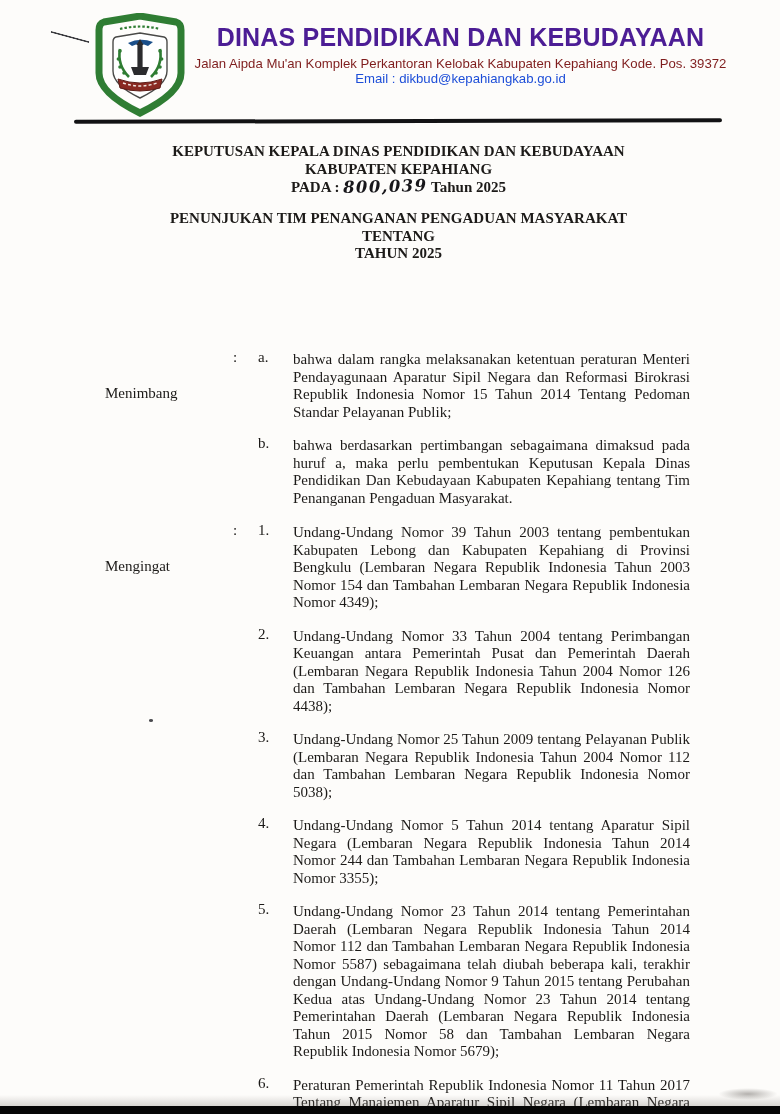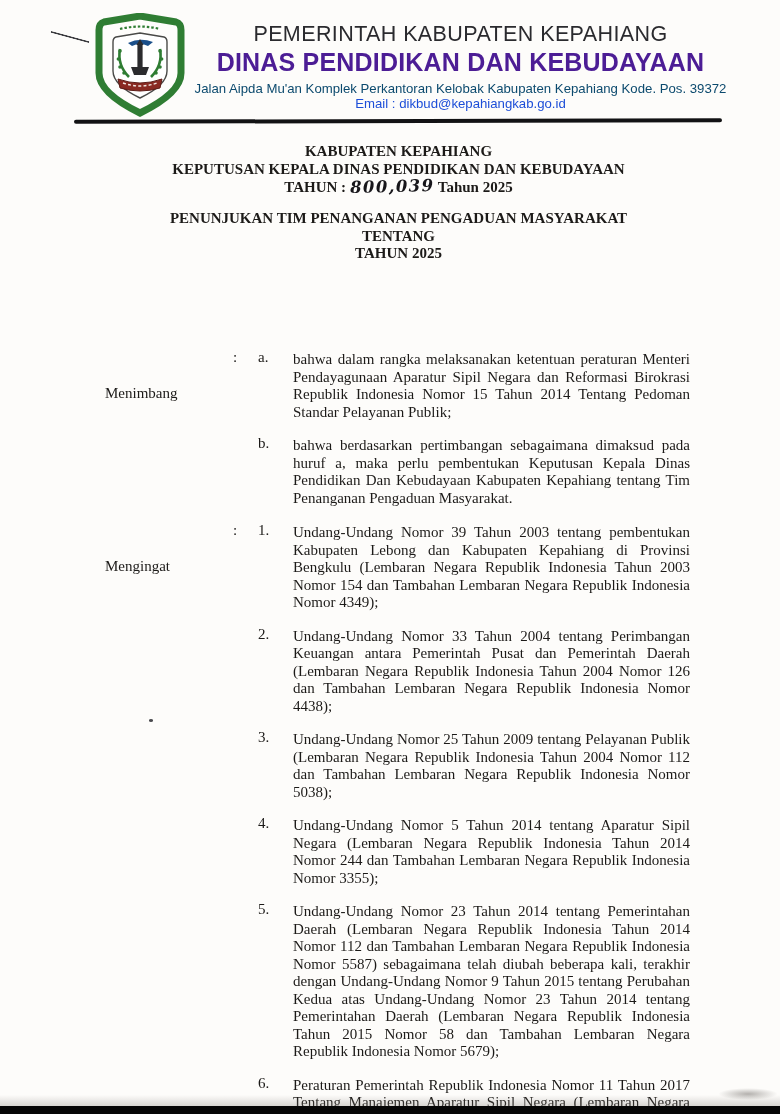--- a/index.html
+++ b/index.html
@@ -16,21 +16,21 @@
     position:absolute;left:50px;top:36px;width:40px;height:0;
     border-top:2.6px solid #3a3a3e;transform:rotate(15deg);border-radius:2px;
   }
   .logo{position:absolute;left:90px;top:13px;width:100px;height:104px;}
   .head-text{
     position:absolute;left:188px;top:22px;width:545px;text-align:center;
     font-family:"Liberation Sans", sans-serif;
   }
   .head-line1{font-size:21.5px;letter-spacing:.4px;color:#2a2a2e;}
   .head-line2{font-size:25px;font-weight:bold;letter-spacing:.2px;color:#4c1d95;margin-top:1px;}
-  .head-addr{font-size:13.2px;margin-top:4px;color:#0c4a6e;}
+  .head-addr{font-size:13.2px;margin-top:4px;color:#7f1d1d;}
   .head-email{font-size:13.2px;color:#1d4ed8;}
   .head-rule{
     position:absolute;top:119px;left:74px;width:648px;height:4px;
     background:#121214;border-radius:2px;transform:rotate(-.15deg);
   }
 
   
   .doc{position:absolute;left:105px;width:587px;font-size:15px;line-height:17.5px;}
   .centered{text-align:center;font-weight:bold;}
   .doc-title{top:143px;}
@@ -85,33 +85,32 @@
         <circle cx="66" cy="60" r="1.8" fill="#2f7d33"></circle>
       <path d="M38 30 Q50 24 63 29 L58 33 Q50 29 42 33 Z" fill="#1a4f8a"></path>
       <rect x="47.4" y="32" width="5.2" height="22" fill="#2b2b2e"></rect>
       <path d="M50 26 L53.6 32 L46.4 32 Z" fill="#2b2b2e"></path>
       <path d="M41 54 L59 54 L56 62 L44 62 Z" fill="#2b2b2e"></path>
       <path d="M28 66 Q50 74 72 66 L70 75 Q50 81 30 75 Z" fill="#8a2a22" stroke="#5d1c16" stroke-width="1"></path>
       <path d="M33 70 Q50 76 67 70" fill="none" stroke="#f2e8e2" stroke-width="1.4" stroke-dasharray="3 2.2"></path>
     </svg>
 
     <div class="head-text">
-      <div class="head-line1">PEMERINTAH KABUPATEN KEPAHIANG</div>
       <div class="head-line2">DINAS PENDIDIKAN DAN KEBUDAYAAN</div>
       <div class="head-addr">Jalan Aipda  Mu'an Komplek  Perkantoran  Kelobak Kabupaten Kepahiang Kode. Pos. 39372</div>
       <div class="head-email">Email : dikbud@kepahiangkab.go.id</div>
     </div>
 
     <div class="head-rule"></div>
   </div>
 
   <div class="doc centered doc-title">
+    <div>KEPUTUSAN KEPALA DINAS PENDIDIKAN DAN KEBUDAYAAN</div>
     <div>KABUPATEN KEPAHIANG</div>
-    <div>KEPUTUSAN KEPALA DINAS PENDIDIKAN DAN KEBUDAYAAN</div>
-    <div><span>TAHUN : </span><span class="handwritten">800,039</span><span> Tahun 2025</span></div>
+    <div><span>PADA : </span><span class="handwritten">800,039</span><span> Tahun 2025</span></div>
   </div>
 
   <div class="doc centered tentang">
     <div>PENUNJUKAN TIM PENANGANAN PENGADUAN MASYARAKAT</div>
     <div>TENTANG</div>
     <div>TAHUN 2025</div>
   </div>
 
 
   <div class="doc considerations">

